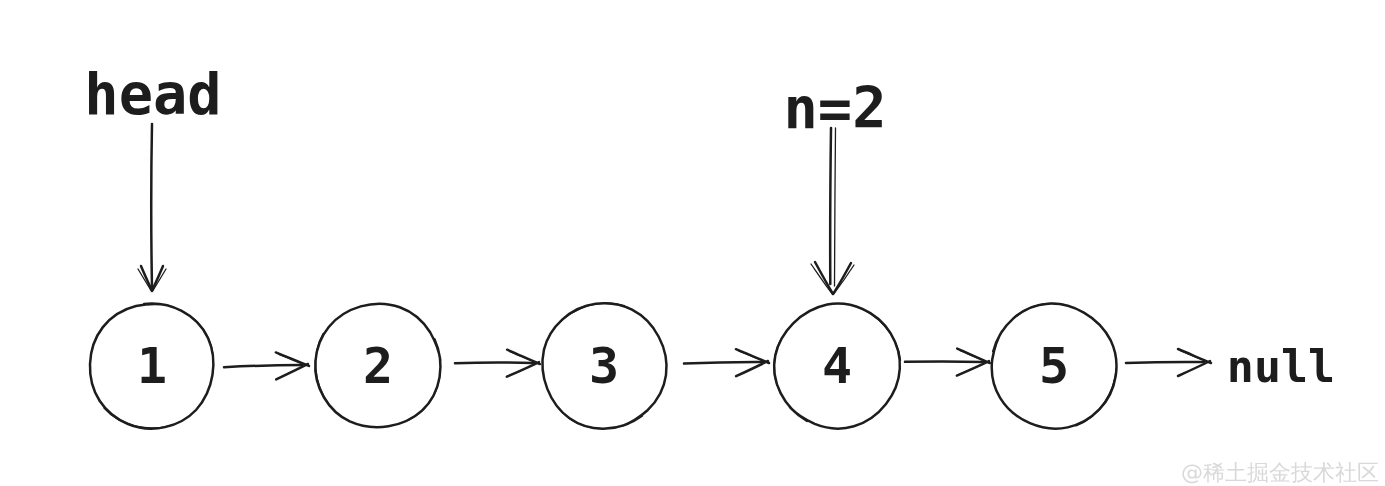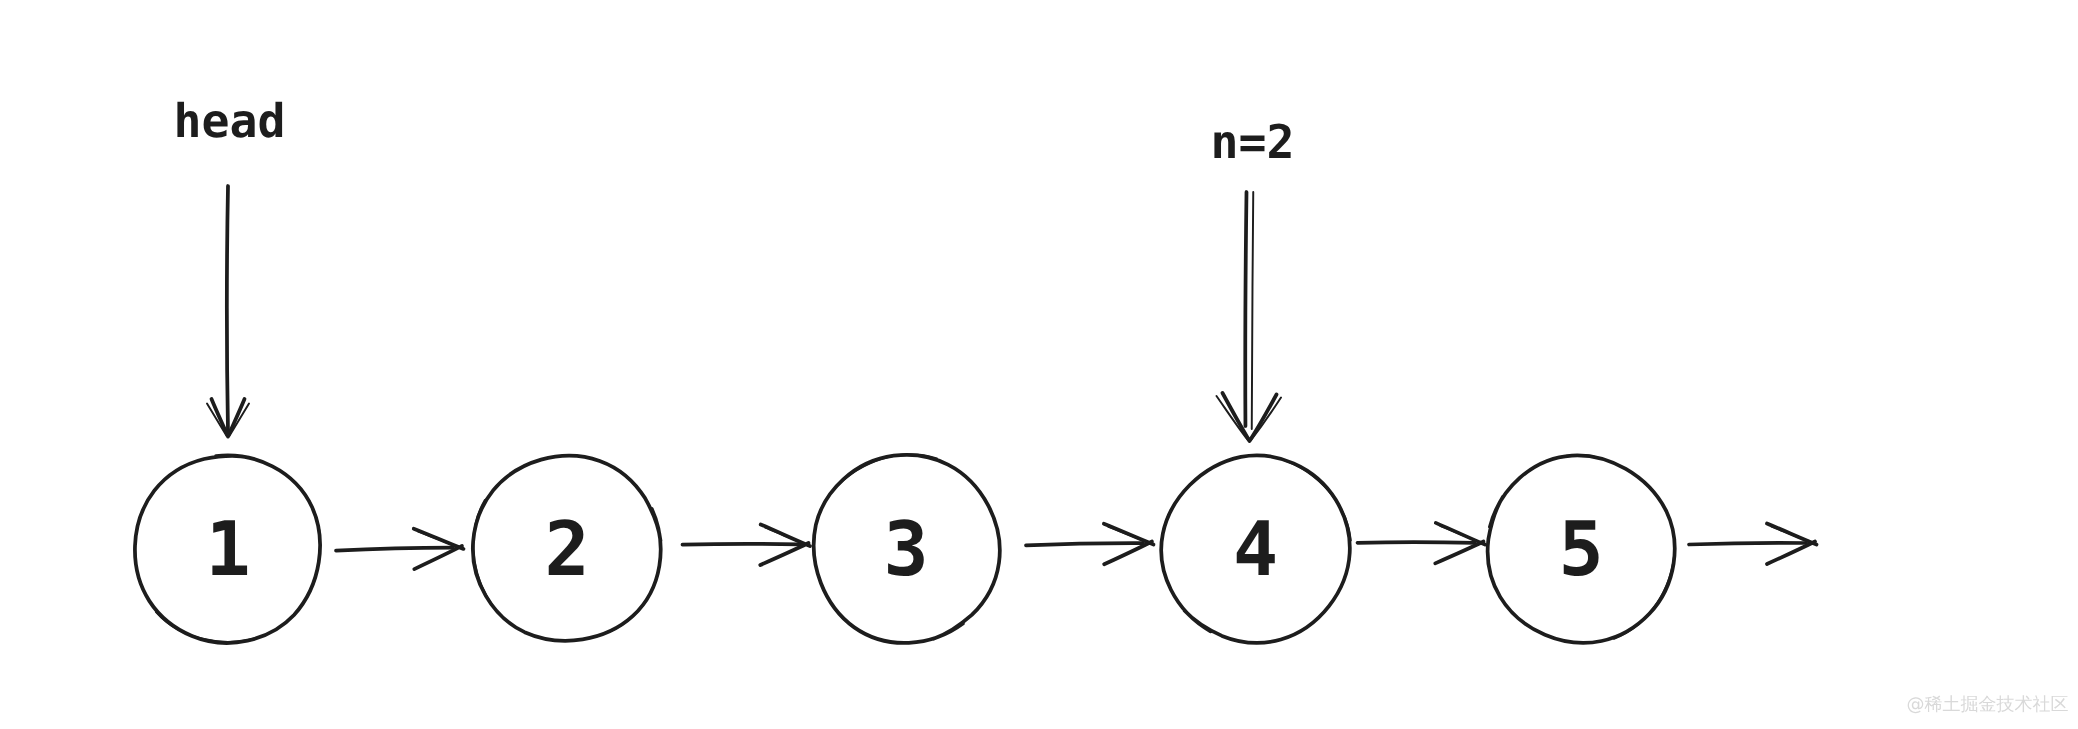--- a/index.html
+++ b/index.html
@@ -28,43 +28,43 @@
     fill: none;
     stroke-linecap: round;
     stroke-linejoin: round;
   }
   .ink.main  { stroke-width: 2.5; }
   .ink.light { stroke-width: 1.3; }
   .ink.fill-bg { fill: var(--bg); }
   .label {
     position: absolute;
     font-weight: 600;
-    font-size: 31px;
+    font-size: 57px;
     line-height: 1;
     white-space: nowrap;
     transform: translateX(-50%);
     color: var(--ink);
   }
   .label.null-label {
     font-size: 45px;
     transform: translate(-50%, -50%);
   }
   .node-value {
     position: absolute;
     font-size: 50px;
     font-weight: 700;
     line-height: 1;
     transform: translate(-50%, -50%);
     color: var(--ink);
   }
   .watermark {
     position: absolute;
     right: 6px;
-    bottom: 10px;
-    font-size: 12px;
+    bottom: 0;
+    font-size: 22px;
     line-height: 1.2;
     color: var(--watermark);
     font-family: "DejaVu Sans", "Liberation Sans", sans-serif;
   }
 </style>
 </head>
 <body>
 
 <div class="canvas">
 
@@ -112,15 +112,16 @@
   <div class="label" style="left:153px; top:66px;">head</div>
 
   <div class="label" style="left:835px; top:80px;">n=2</div>
 
   <div class="node-value" style="left:152px; top:366px;">1</div>
   <div class="node-value" style="left:378px; top:366px;">2</div>
   <div class="node-value" style="left:604px; top:366px;">3</div>
   <div class="node-value" style="left:837px; top:366px;">4</div>
   <div class="node-value" style="left:1054px; top:366px;">5</div>
 
+  <div class="label null-label" style="left:1281px; top:366px;">null</div>
 
   <div class="watermark">@稀土掘金技术社区</div>
 </div>
 
 </body></html>

